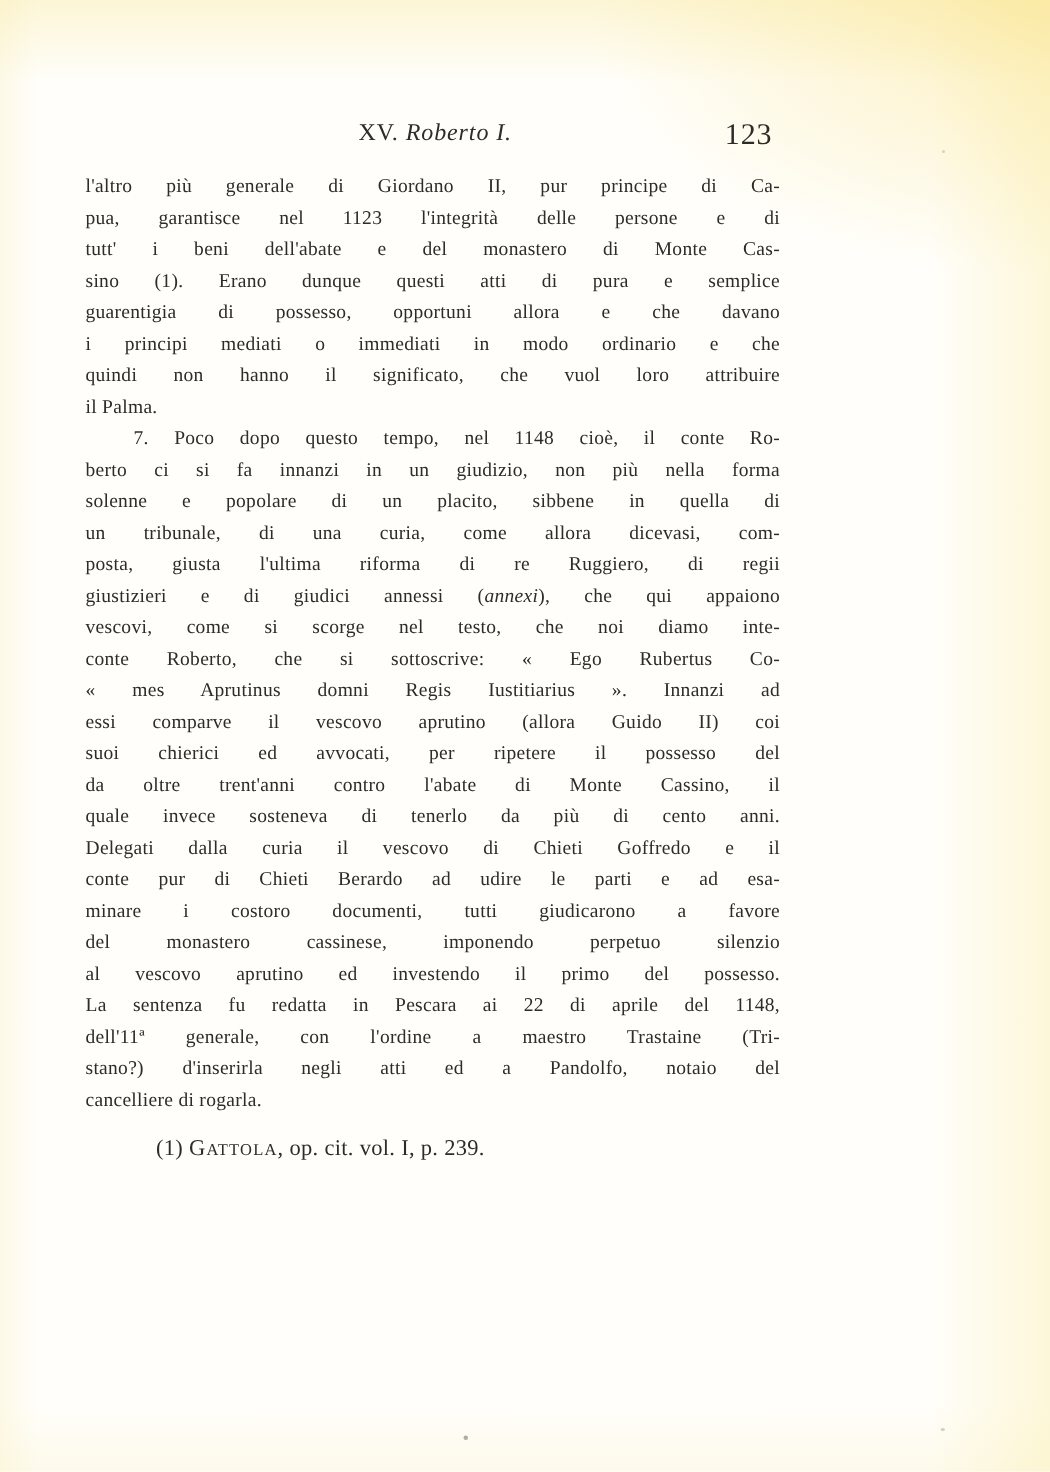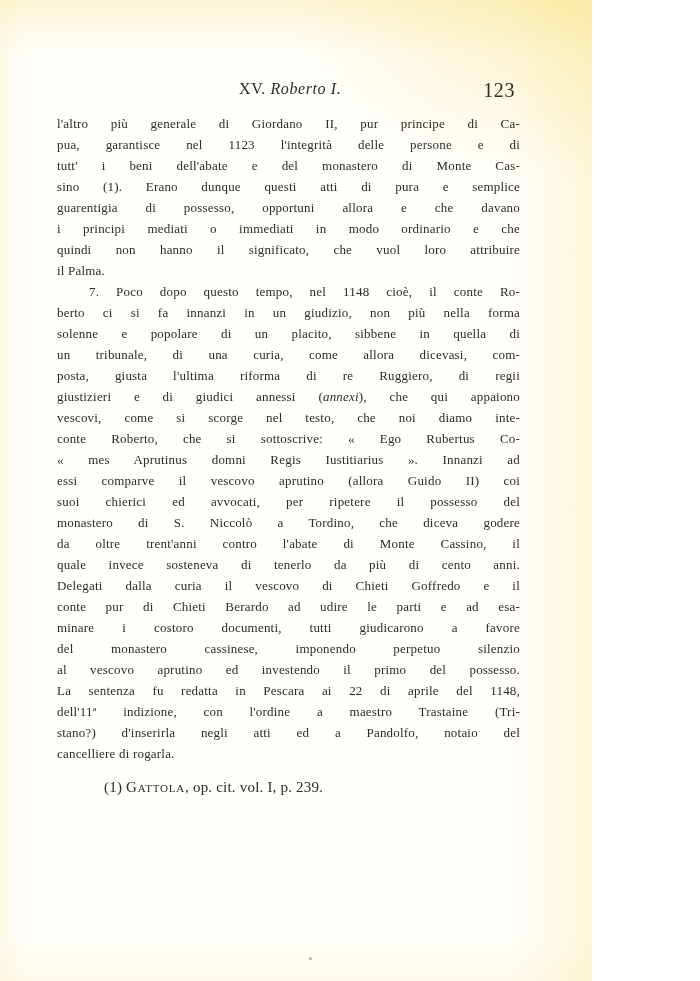--- a/index.html
+++ b/index.html
@@ -5,21 +5,21 @@
   * { margin: 0; padding: 0; box-sizing: border-box; }
 
   html, body {
     width: 700px;
     height: 981px;
     font-family: "Liberation Serif", "DejaVu Serif", serif;
   }
 
   .page {
     position: relative;
-    width: 592px;
+    width: 700px;
     height: 981px;
     overflow: hidden;
     color: #2e2c27;
     background:
       radial-gradient(ellipse 420px 260px at 98% 0%, rgba(250,228,140,0.55), rgba(250,228,140,0) 70%),
       linear-gradient(180deg, rgba(249,235,170,0.45) 0px, rgba(249,235,170,0) 55px),
       linear-gradient(270deg, rgba(251,240,185,0.50) 0px, rgba(251,240,185,0) 80px),
       linear-gradient(90deg,  rgba(249,238,190,0.30) 0px, rgba(249,238,190,0) 25px),
       linear-gradient(0deg,   rgba(250,242,200,0.30) 0px, rgba(250,242,200,0) 45px),
       #fffefa;
@@ -120,30 +120,29 @@
           <div class="line j"><span>berto ci si fa innanzi in un giudizio, non più nella forma</span></div>
           <div class="line j"><span>solenne e popolare di un placito, sibbene in quella di</span></div>
           <div class="line j"><span>un tribunale, di una curia, come allora dicevasi, com-</span></div>
           <div class="line j"><span>posta, giusta l'ultima riforma di re Ruggiero, di regii</span></div>
           <div class="line j"><span>giustizieri e di giudici annessi (</span><span class="italic">annexi</span><span>), che qui appaiono</span></div>
           <div class="line j"><span>vescovi, come si scorge nel testo, che noi diamo inte-</span></div>
           <div class="line j"><span>conte Roberto, che si sottoscrive: « Ego Rubertus Co-</span></div>
           <div class="line j"><span>« mes Aprutinus domni Regis Iustitiarius ». Innanzi ad</span></div>
           <div class="line j"><span>essi comparve il vescovo aprutino (allora Guido II) coi</span></div>
           <div class="line j"><span>suoi chierici ed avvocati, per ripetere il possesso del</span></div>
-          <div class="line j"><span>monastero di S. Niccolò a Tordino, che diceva godere</span></div>
           <div class="line j"><span>da oltre trent'anni contro l'abate di Monte Cassino, il</span></div>
           <div class="line j"><span>quale invece sosteneva di tenerlo da più di cento anni.</span></div>
           <div class="line j"><span>Delegati dalla curia il vescovo di Chieti Goffredo e il</span></div>
           <div class="line j"><span>conte pur di Chieti Berardo ad udire le parti e ad esa-</span></div>
           <div class="line j"><span>minare i costoro documenti, tutti giudicarono a favore</span></div>
           <div class="line j"><span>del monastero cassinese, imponendo perpetuo silenzio</span></div>
           <div class="line j"><span>al vescovo aprutino ed investendo il primo del possesso.</span></div>
           <div class="line j"><span>La sentenza fu redatta in Pescara ai 22 di aprile del 1148,</span></div>
-          <div class="line j"><span>dell'11ª indizione, con l'ordine a maestro Trastaine (Tri-</span></div>
+          <div class="line j"><span>dell'11ª generale, con l'ordine a maestro Trastaine (Tri-</span></div>
           <div class="line j"><span>stano?) d'inserirla negli atti ed a Pandolfo, notaio del</span></div>
           <div class="line"><span>cancelliere di rogarla.</span></div>
         </div>
       </div>
 
     <div class="footnote">
       <span><span>(1) </span><span class="smallcaps">Gattola</span><span>, op. cit. vol. I, p. 239.</span></span>
     </div>
 
   </div>

